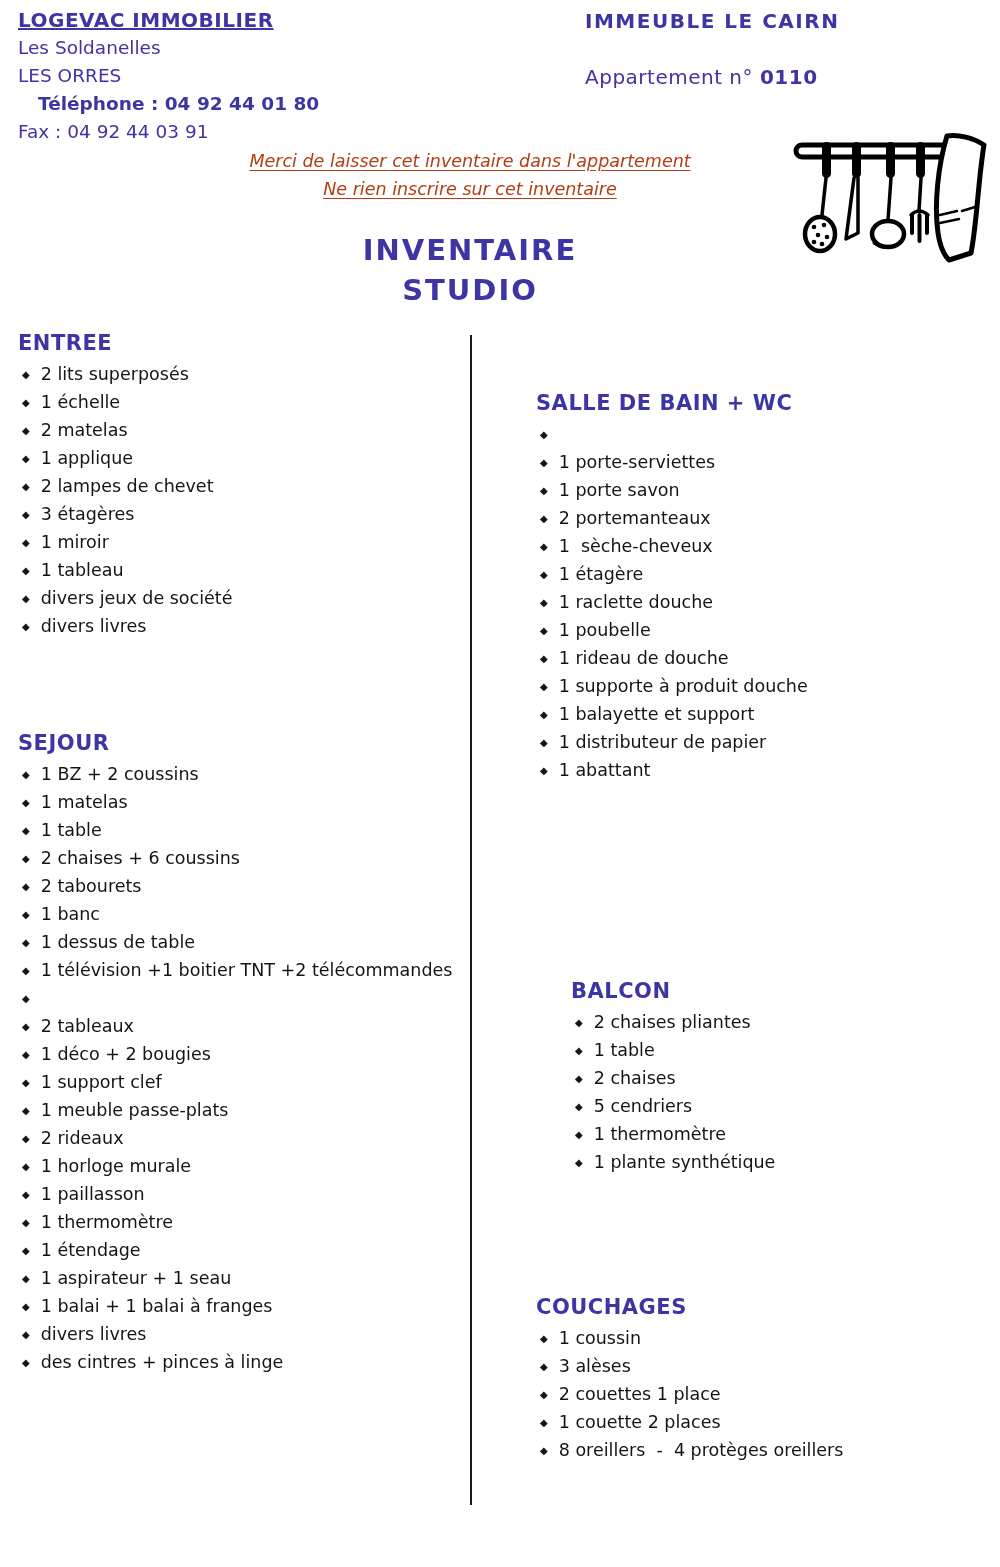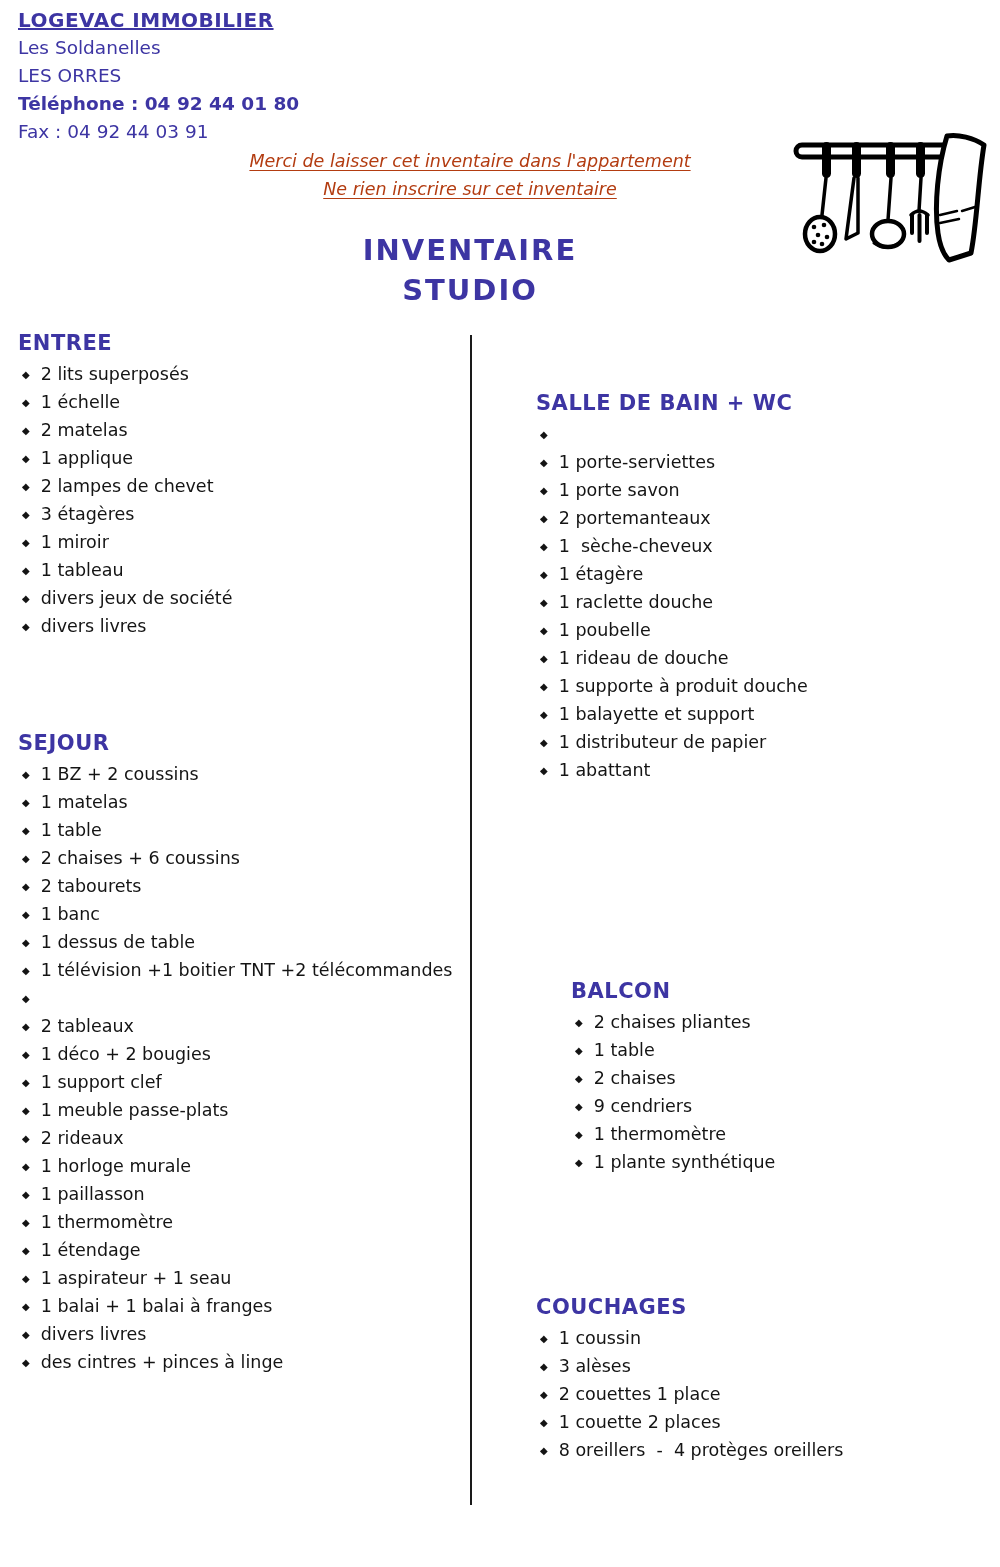--- a/index.html
+++ b/index.html
@@ -6,21 +6,21 @@
   body{
     width:1000px;height:1567px;background:#ffffff;
     font-family:"DejaVu Sans", sans-serif;color:#141414;
     position:relative;overflow:hidden;
   }
   .page{position:absolute;inset:0;}
 
   
   .header-left{position:absolute;left:18px;top:6px;color:#3d35a3;font-size:18.5px;line-height:28px;}
   .company{font-weight:bold;font-size:20px;text-decoration:underline;letter-spacing:.5px;}
-  .phone{font-weight:bold;}
+  .phone{font-weight:bold;margin-left:20px;}
   .header-right{position:absolute;left:585px;top:8px;color:#3d35a3;font-size:20px;line-height:26px;}
   .building{font-weight:bold;letter-spacing:1.5px;}
   .apartment{margin-top:30px;letter-spacing:.5px;}
   .apt-num{font-weight:bold;}
 
   
   .notice{position:absolute;left:0;top:147px;width:940px;text-align:center;
     color:#b33c11;font-weight:normal;font-style:italic;font-size:17.5px;line-height:28px;}
   .notice-line{text-decoration:underline;text-underline-offset:3px;}
 
@@ -52,20 +52,27 @@
 <div class="page">
 
   <div class="header-left">
     <div class="company">LOGEVAC IMMOBILIER</div>
     <div>Les Soldanelles</div>
     <div>LES ORRES</div>
     <div class="phone">Téléphone : 04 92 44 01 80</div>
     <div>Fax : 04 92 44 03 91</div>
   </div>
 
+  <div class="header-right">
+    <div class="building">IMMEUBLE LE CAIRN</div>
+    <div class="apartment">
+      <span>Appartement n°</span>
+      <span class="apt-num">0110</span>
+    </div>
+  </div>
 
   <svg class="utensils" viewBox="0 0 205 150" fill="none" stroke="#000" stroke-linecap="round" stroke-linejoin="round">
     <rect x="8" y="22" width="162" height="12" rx="6" stroke-width="5"></rect>
     <rect x="34" y="19" width="9" height="36" rx="4.5" fill="#000" stroke="none"></rect>
     <rect x="64" y="19" width="9" height="36" rx="4.5" fill="#000" stroke="none"></rect>
     <rect x="98" y="19" width="9" height="36" rx="4.5" fill="#000" stroke="none"></rect>
     <rect x="128" y="19" width="9" height="36" rx="4.5" fill="#000" stroke="none"></rect>
 
     <path d="M38 55 L34 92" stroke-width="3.5"></path>
     <ellipse cx="32" cy="111" rx="15" ry="17" stroke-width="4.5"></ellipse>
@@ -310,21 +317,21 @@
           <li>
             <span class="blt">◆</span>
             <span>1 table</span>
           </li>
           <li>
             <span class="blt">◆</span>
             <span>2 chaises</span>
           </li>
           <li>
             <span class="blt">◆</span>
-            <span>9 cendriers</span>
+            <span>5 cendriers</span>
           </li>
           <li>
             <span class="blt">◆</span>
             <span>1 thermomètre</span>
           </li>
           <li>
             <span class="blt">◆</span>
             <span>1 plante synthétique</span>
           </li>
         </ul>

